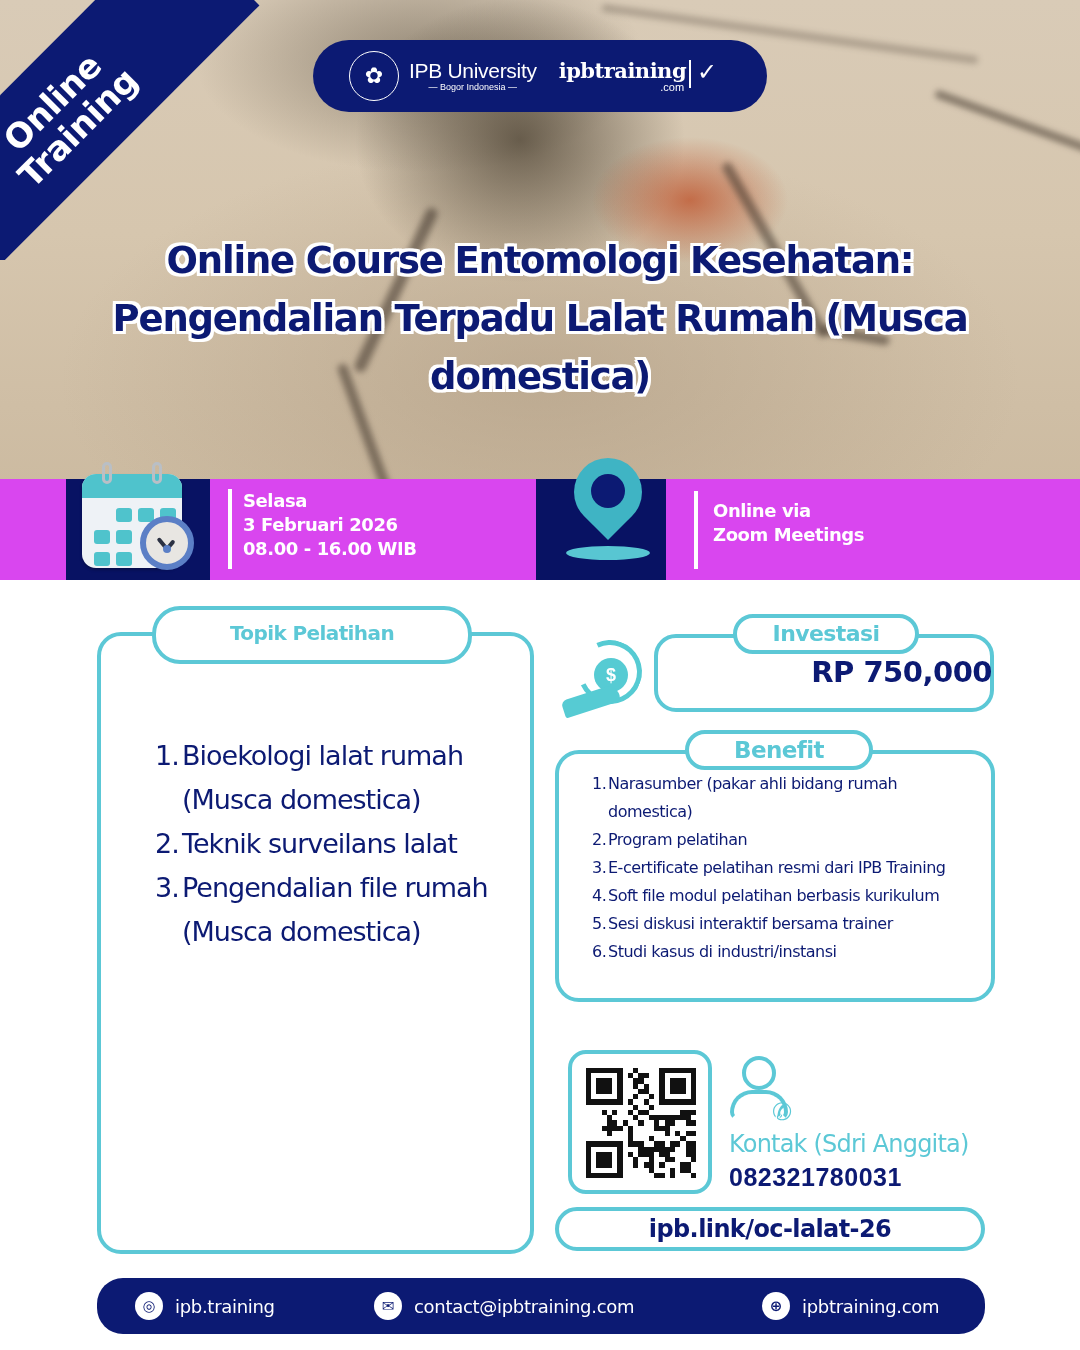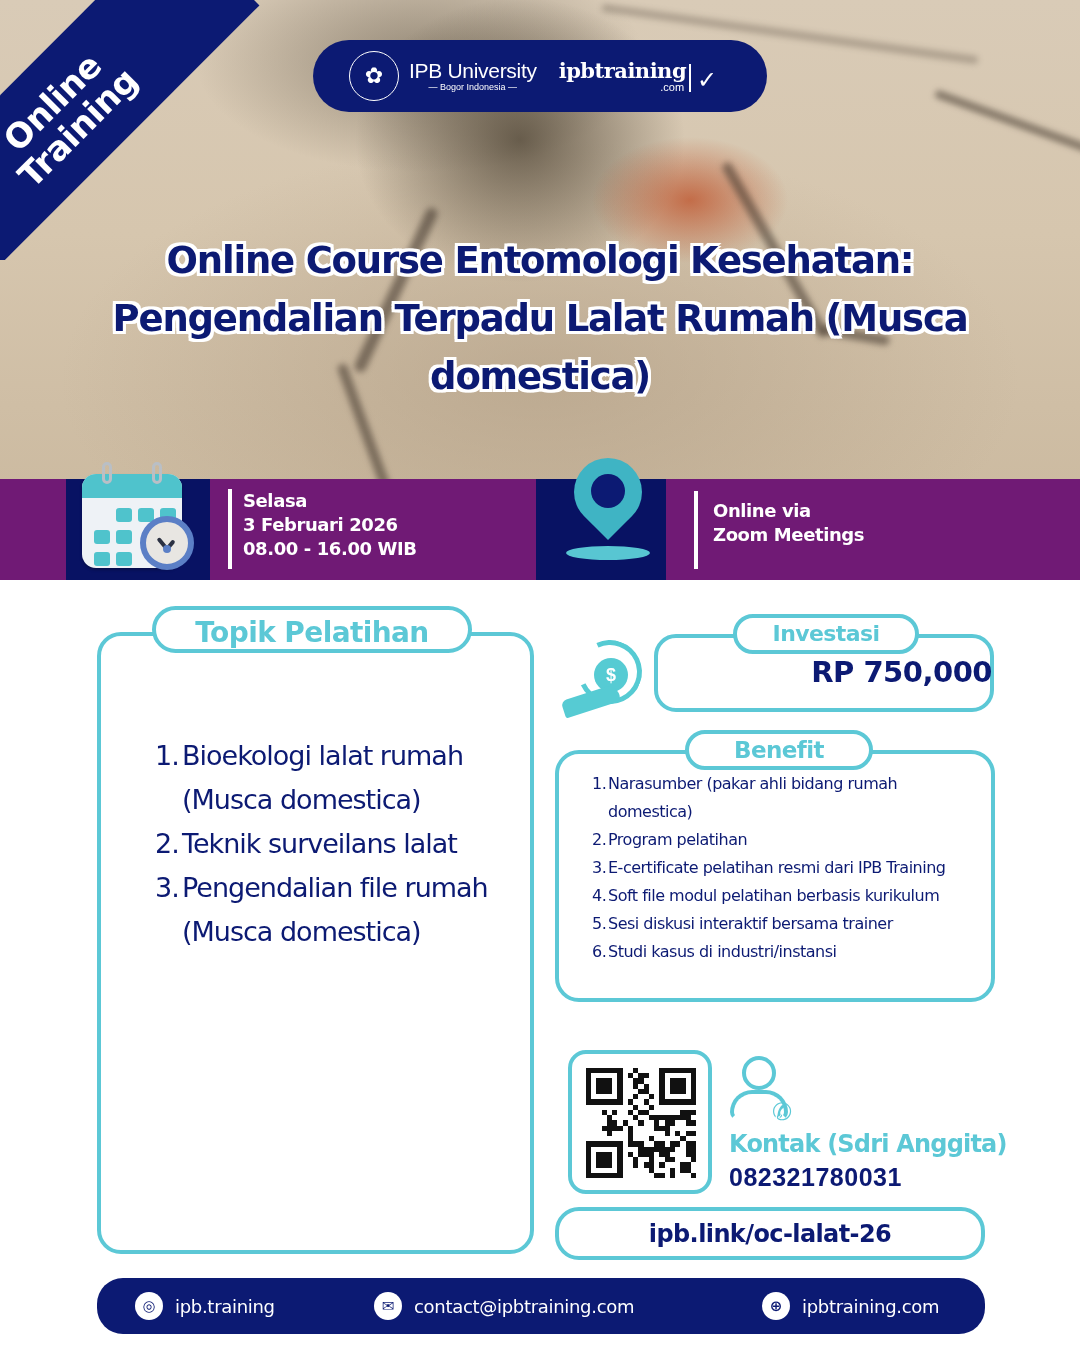--- a/index.html
+++ b/index.html
@@ -34,38 +34,38 @@
     display: flex; align-items: center; padding-left: 36px;
   }
   .ipb-seal {
     width: 50px; height: 50px; border-radius: 50%; border: 1.5px solid #fff;
     display: flex; align-items: center; justify-content: center; color: #fff; font-size: 22px;
   }
   .ipb-name { margin-left: 10px; color: #fff; display: flex; flex-direction: column; align-items: center; }
   .ipb-name .big { font-size: 21px; line-height: 22px; letter-spacing: -0.3px; }
   .ipb-name .big b { font-weight: 400; }
   .ipb-name .small { font-size: 9px; line-height: 11px; }
-  .ipbt { margin-left: 22px; color: #fff; display: flex; align-items: flex-end; }
+  .ipbt { margin-left: 22px; color: #fff; display: flex; align-items: flex-start; }
   .ipbt .word { display: flex; flex-direction: column; align-items: flex-end; }
   .ipbt .word .w { font-family: "DejaVu Serif", serif; font-weight: 700; font-size: 21px; line-height: 22px; letter-spacing: -0.5px; }
   .ipbt .word .c { font-size: 11px; line-height: 10px; margin-right: 2px; }
   .ipbt .bar { width: 2px; height: 28px; background: #fff; margin: 0 6px 0 3px; }
   .ipbt .check { font-size: 24px; line-height: 24px; }
 
   
   .title {
     position: absolute; left: 80px; top: 232px; width: 920px; text-align: center;
     font-family: "DejaVu Sans", sans-serif; font-weight: 700; font-size: 37px; line-height: 58px;
     color: #0c1a73; letter-spacing: -1.2px;
     text-shadow: -3px -3px 0 #fff, 3px -3px 0 #fff, -3px 3px 0 #fff, 3px 3px 0 #fff,
                  0 -3px 0 #fff, 0 3px 0 #fff, -3px 0 0 #fff, 3px 0 0 #fff;
   }
 
   
-  .band { position: absolute; left: 0; top: 479px; width: 1080px; height: 101px; background: #701a75; }
+  .band { position: absolute; left: 0; top: 479px; width: 1080px; height: 101px; background: #d946ef; }
   .band-shade { position: absolute; top: 0; height: 101px; background: #081263; }
   .band-divider { position: absolute; width: 4px; background: #fff; }
   .band-text { position: absolute; color: #fff; font-weight: 700; font-size: 18px; line-height: 24px; font-family: "DejaVu Sans", sans-serif; letter-spacing: -0.4px; }
 
   
   .calendar { position: absolute; left: 82px; top: 462px; width: 100px; height: 108px; }
   .cal-body { position: absolute; left: 0; top: 12px; width: 100px; height: 94px; border-radius: 14px; background: #eef2f6; overflow: hidden; box-shadow: 0 2px 3px rgba(0,0,0,0.25); }
   .cal-top { position: absolute; left: 0; top: 0; width: 100%; height: 24px; background: #4fc3cc; }
   .cal-ring { position: absolute; top: 0; width: 10px; height: 22px; border: 3px solid #b9bfc6; border-radius: 6px; }
   .cal-cell { position: absolute; width: 16px; height: 14px; background: #4fc3cc; border-radius: 3px; }
@@ -104,24 +104,24 @@
   .qr-box { position: absolute; left: 568px; top: 1050px; width: 144px; height: 144px; border: 4px solid #5cc8d6; border-radius: 18px; background: #fff; }
   .qr { position: absolute; left: 14px; top: 14px; width: 110px; height: 110px; display: grid; grid-template-columns: repeat(21, 1fr); grid-template-rows: repeat(21, 1fr); }
   .qr i { display: block; }
   .qr i.k { background: #111; }
 
   .contact-icon { position: absolute; left: 728px; top: 1054px; width: 70px; height: 76px; }
   .ci-head { position: absolute; left: 14px; top: 2px; width: 34px; height: 34px; border: 4px solid #5cc8d6; border-radius: 50%; }
   .ci-body { position: absolute; left: 2px; top: 36px; width: 58px; height: 30px; border: 4px solid #5cc8d6; border-radius: 28px 28px 10px 10px; border-bottom-color: transparent; }
   .ci-phone { position: absolute; left: 44px; top: 44px; color: #5cc8d6; font-size: 24px; }
 
-  .kontak-label { position: absolute; left: 729px; top: 1130px; color: #5cc8d6; font-weight: 700; font-size: 24px; font-family: "DejaVu Sans", sans-serif; letter-spacing: -0.8px; }
+  .kontak-label { position: absolute; left: 729px; top: 1130px; color: #5cc8d6; font-weight: 400; font-size: 24px; font-family: "DejaVu Sans", sans-serif; letter-spacing: -0.8px; }
   .kontak-phone { position: absolute; left: 729px; top: 1163px; color: #0c1a73; font-weight: 700; font-size: 25px; font-family: Liberation Sans, sans-serif; letter-spacing: 0.5px; }
 
-  .link-pill { position: absolute; left: 555px; top: 1207px; width: 430px; height: 53px; border: 4px solid #5cc8d6; border-radius: 24px; display: flex; align-items: center; justify-content: center; color: #0c1a73; font-weight: 700; font-size: 24px; font-family: "DejaVu Sans", sans-serif; letter-spacing: -0.6px; }
+  .link-pill { position: absolute; left: 555px; top: 1207px; width: 430px; height: 44px; border: 4px solid #5cc8d6; border-radius: 24px; display: flex; align-items: center; justify-content: center; color: #0c1a73; font-weight: 700; font-size: 24px; font-family: "DejaVu Sans", sans-serif; letter-spacing: -0.6px; }
 
   
   .footer { position: absolute; left: 97px; top: 1278px; width: 888px; height: 56px; background: #0c1a73; border-radius: 26px; }
   .f-item { position: absolute; top: 14px; display: flex; align-items: center; color: #fff; font-size: 18px; font-family: "DejaVu Sans", sans-serif; letter-spacing: -0.3px; }
   .f-icon { width: 28px; height: 28px; border-radius: 50%; background: #fff; color: #0c1a73; display: flex; align-items: center; justify-content: center; font-size: 15px; font-weight: 700; margin-right: 12px; }
 </style>
 </head>
 <body>
 
 <div class="hero">
@@ -198,21 +198,21 @@
   </div>
 </div>
 
 <div class="pin">
   <div class="pin-base"></div>
   <div class="pin-head"></div>
   <div class="pin-hole"></div>
 </div>
 
 <div class="card" style="left:97px;top:632px;width:437px;height:622px;"></div>
-<div class="card-tab" style="left:152px;top:606px;width:320px;height:47px;font-size:28px;line-height:46px;">Topik Pelatihan</div>
+<div class="card-tab" style="left:152px;top:606px;width:320px;height:58px;font-size:20px;line-height:46px;">Topik Pelatihan</div>
 <div class="topik-list">
   <div class="list-row">
     <span class="num">1.</span>
     <div>
         <div>Bioekologi lalat rumah</div>
         <div>(Musca domestica)</div>
       </div>
   </div>
   <div class="list-row">
     <span class="num">2.</span>

